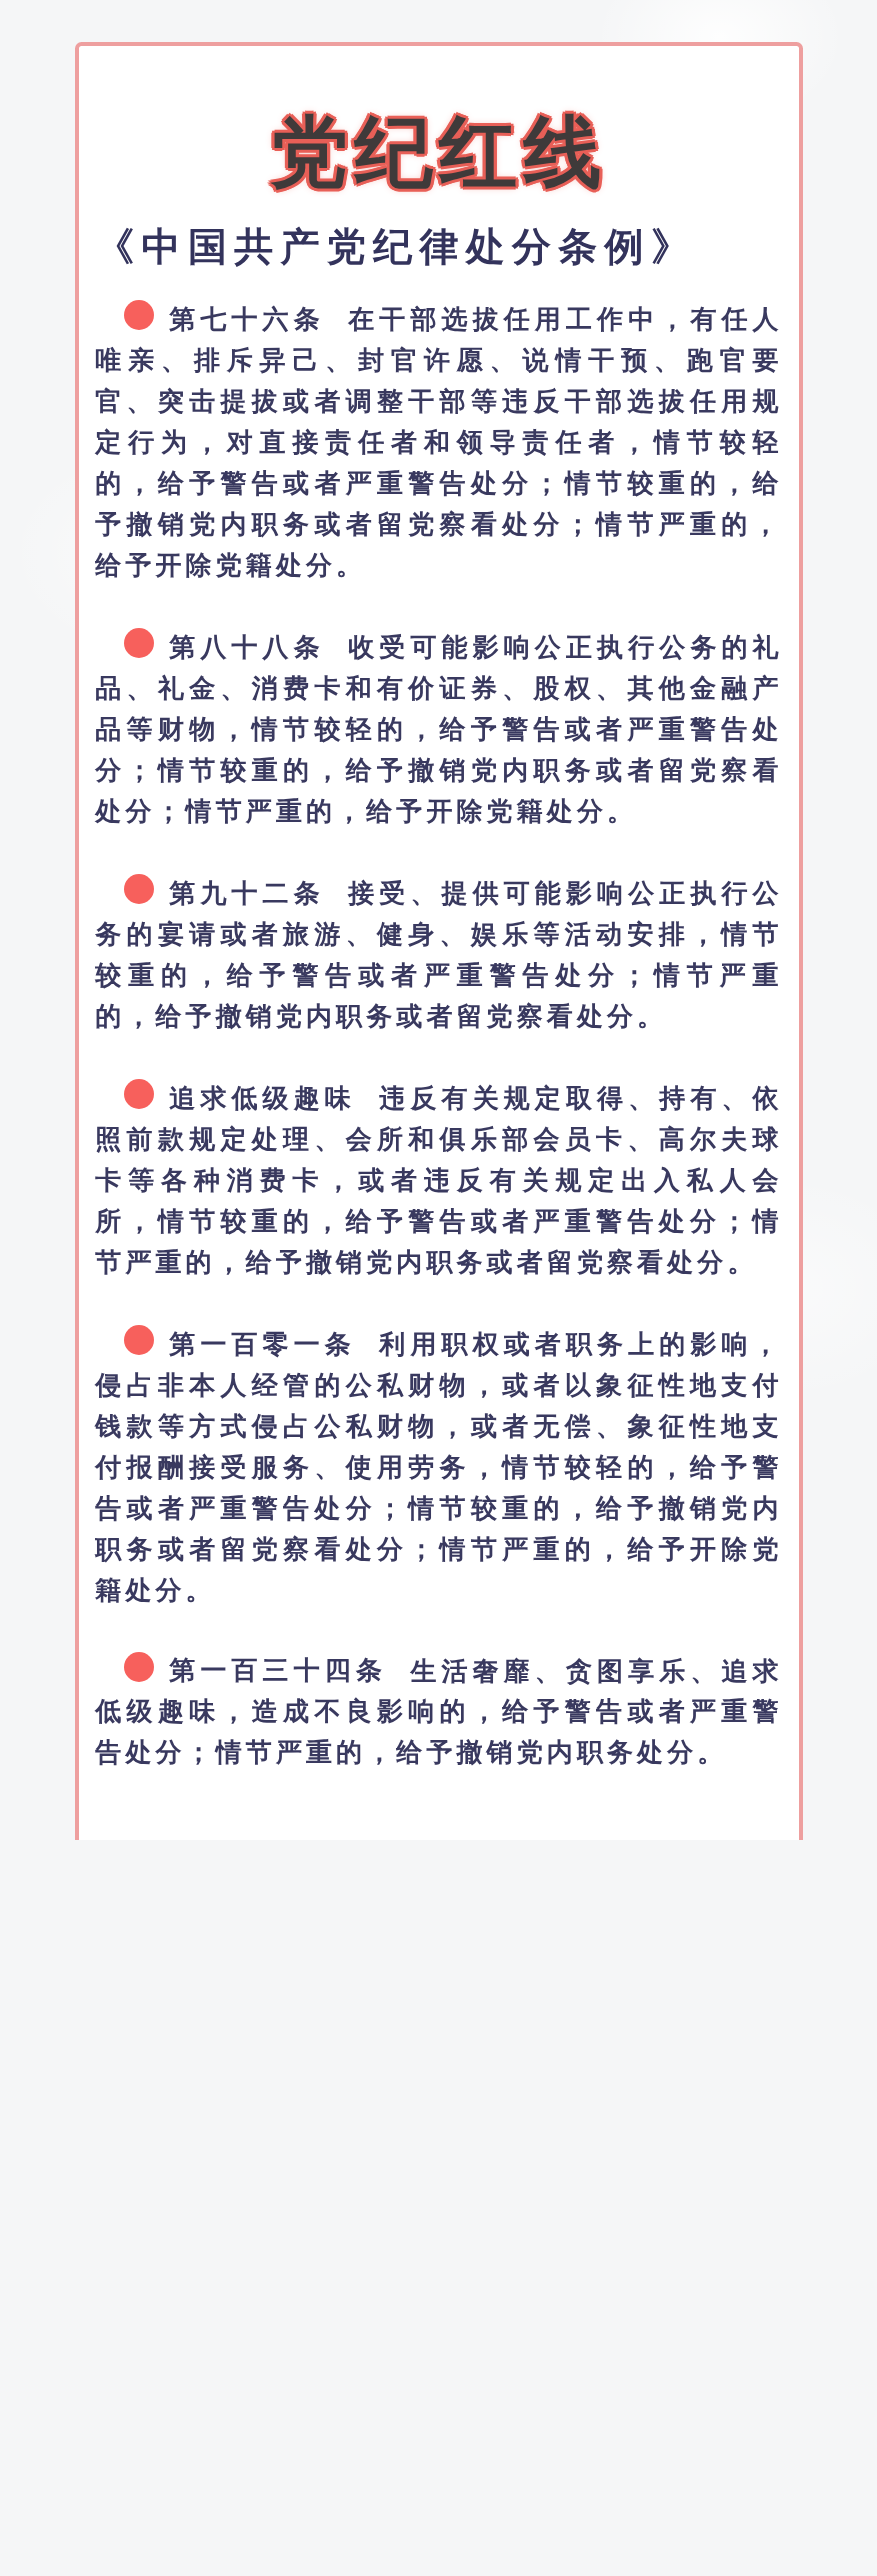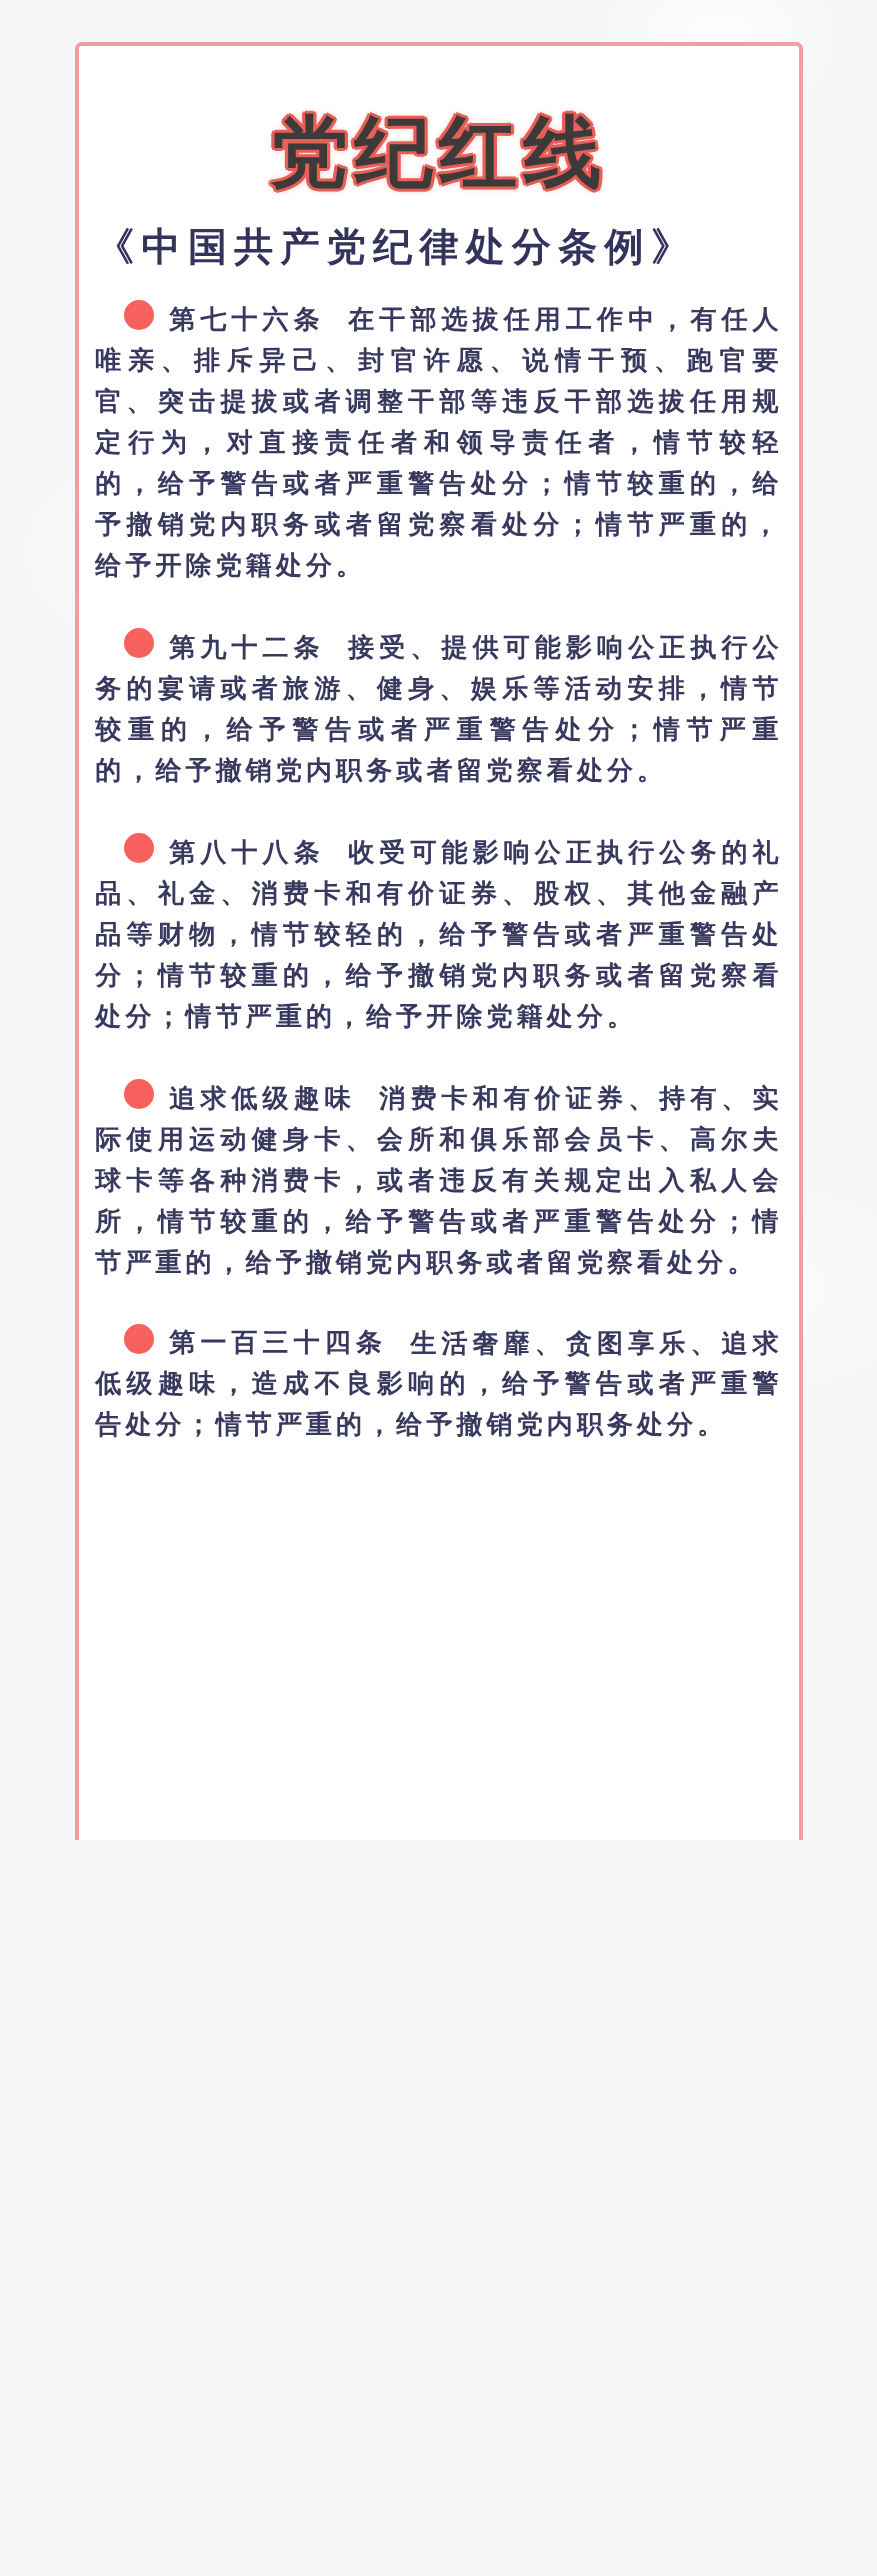--- a/index.html
+++ b/index.html
@@ -80,25 +80,26 @@
 </head>
 <body>
 
 <div class="page">
   <div class="card">
     <h1 class="title">党纪红线</h1>
     <h2 class="subtitle">《中国共产党纪律处分条例》</h2>
     <div class="articles">
   <p class="para"><span class="bullet"></span><span class="art-num">第七十六条</span><span class="art-text">在干部选拔任用工作中，有任人唯亲、排斥异己、封官许愿、说情干预、跑官要官、突击提拔或者调整干部等违反干部选拔任用规定行为，对直接责任者和领导责任者，情节较轻的，给予警告或者严重警告处分；情节较重的，给予撤销党内职务或者留党察看处分；情节严重的，给予开除党籍处分。</span></p>
 
+  <p class="para"><span class="bullet"></span><span class="art-num">第八十八条</span><span class="art-text">收受可能影响公正执行公务的礼品、礼金、消费卡和有价证券、股权、其他金融产品等财物，情节较轻的，给予警告或者严重警告处分；情节较重的，给予撤销党内职务或者留党察看处分；情节严重的，给予开除党籍处分。</span></p>
+
   <p class="para"><span class="bullet"></span><span class="art-num">第九十二条</span><span class="art-text">接受、提供可能影响公正执行公务的宴请或者旅游、健身、娱乐等活动安排，情节较重的，给予警告或者严重警告处分；情节严重的，给予撤销党内职务或者留党察看处分。</span></p>
 
-  <p class="para"><span class="bullet"></span><span class="art-num">第八十八条</span><span class="art-text">收受可能影响公正执行公务的礼品、礼金、消费卡和有价证券、股权、其他金融产品等财物，情节较轻的，给予警告或者严重警告处分；情节较重的，给予撤销党内职务或者留党察看处分；情节严重的，给予开除党籍处分。</span></p>
+  <p class="para"><span class="bullet"></span><span class="art-num">追求低级趣味</span><span class="art-text">违反有关规定取得、持有、依照前款规定处理、会所和俱乐部会员卡、高尔夫球卡等各种消费卡，或者违反有关规定出入私人会所，情节较重的，给予警告或者严重警告处分；情节严重的，给予撤销党内职务或者留党察看处分。</span></p>
 
-  <p class="para"><span class="bullet"></span><span class="art-num">追求低级趣味</span><span class="art-text">消费卡和有价证券、持有、实际使用运动健身卡、会所和俱乐部会员卡、高尔夫球卡等各种消费卡，或者违反有关规定出入私人会所，情节较重的，给予警告或者严重警告处分；情节严重的，给予撤销党内职务或者留党察看处分。</span></p>
-
+  <p class="para"><span class="bullet"></span><span class="art-num">第一百零一条</span><span class="art-text">利用职权或者职务上的影响，侵占非本人经管的公私财物，或者以象征性地支付钱款等方式侵占公私财物，或者无偿、象征性地支付报酬接受服务、使用劳务，情节较轻的，给予警告或者严重警告处分；情节较重的，给予撤销党内职务或者留党察看处分；情节严重的，给予开除党籍处分。</span></p>
 
 
   <p class="para"><span class="bullet"></span><span class="art-num">第一百三十四条</span><span class="art-text">生活奢靡、贪图享乐、追求低级趣味，造成不良影响的，给予警告或者严重警告处分；情节严重的，给予撤销党内职务处分。</span></p>
 </div>
   </div>
 </div>
 
 
 </body></html>

